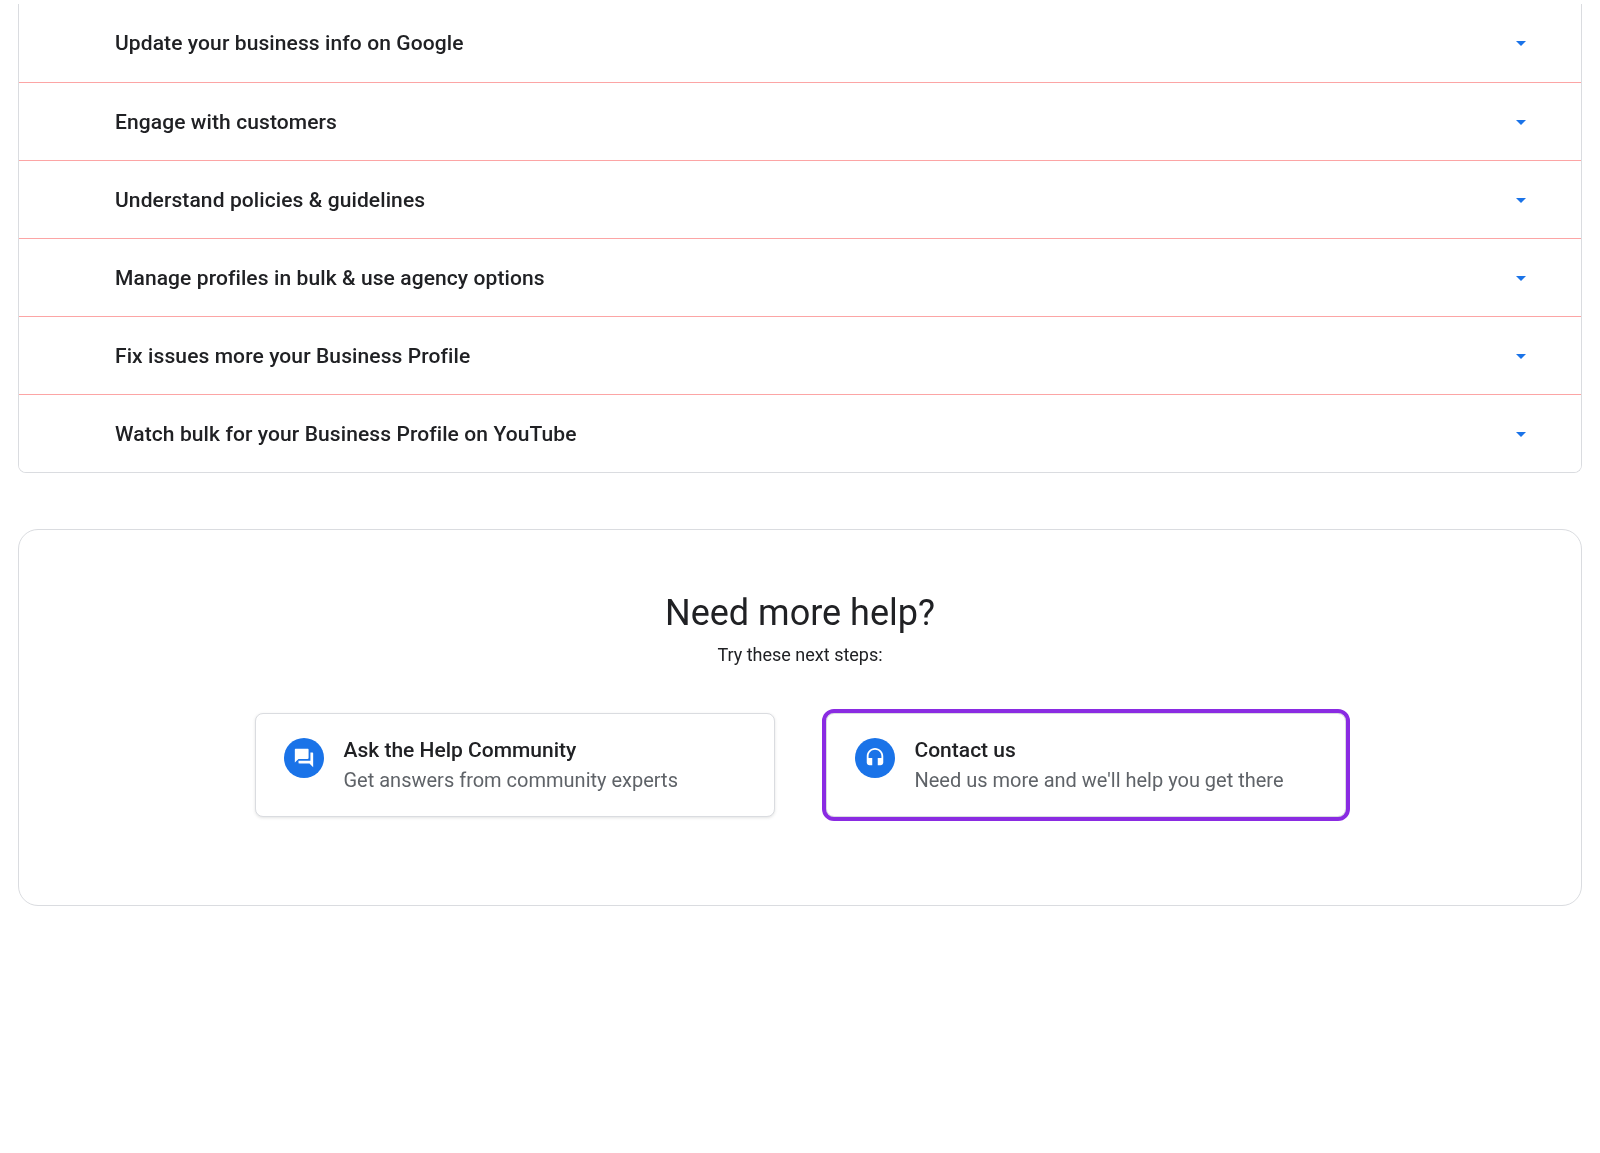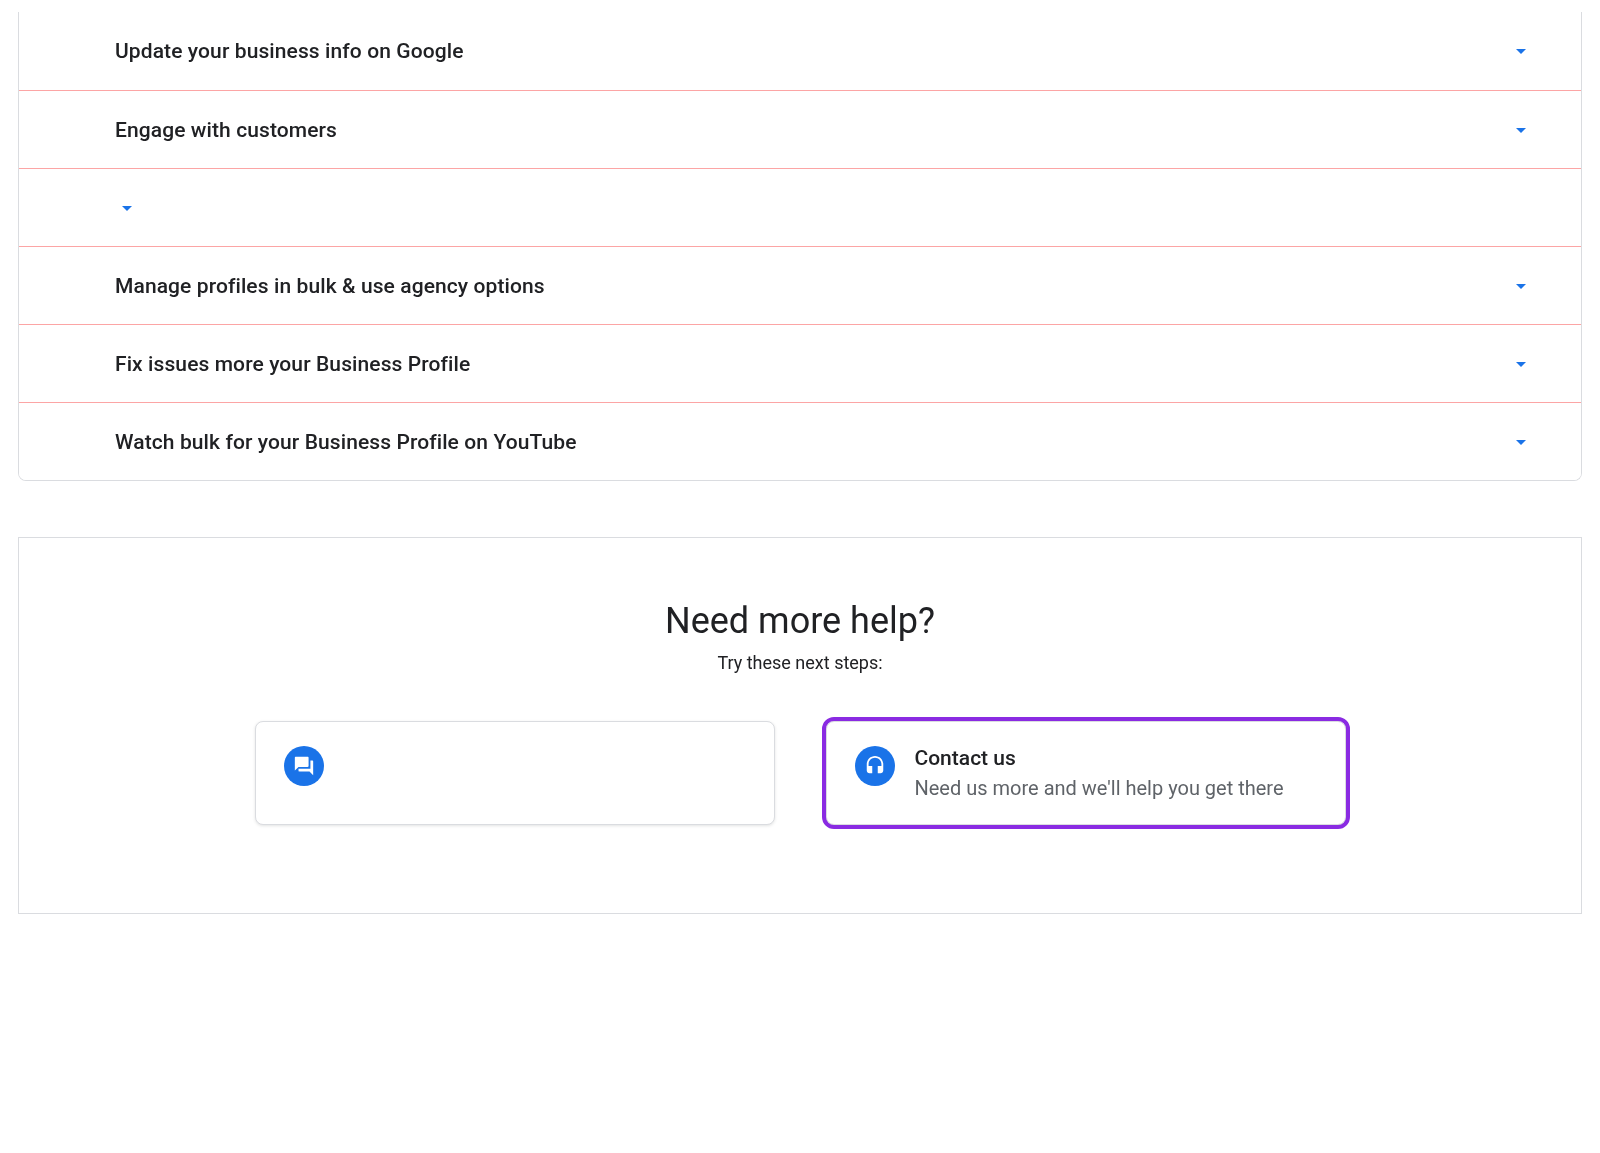--- a/index.html
+++ b/index.html
@@ -8,21 +8,21 @@
       box-sizing: border-box;
     }
     body {
       font-family: 'Google Sans', Roboto, Arial, sans-serif;
       background: #fff;
       color: #202124;
       padding: 0;
     }
     .container {
       width: 1600px;
-      padding: 12px 18px;
+      padding: 4px 18px;
     }
     .accordion-group {
       border: 1px solid #dadce0;
       border-radius: 0 0 8px 8px;
       overflow: hidden;
       border-top: none;
     }
     .accordion-item {
       display: flex;
       align-items: center;
@@ -47,21 +47,21 @@
       height: 24px;
       flex-shrink: 0;
     }
     .chevron svg {
       width: 100%;
       height: 100%;
     }
     .help-section {
       margin-top: 56px;
       border: 1px solid #dadce0;
-      border-radius: 0;
+      border-radius: 20px;
       padding: 62px 100px 88px 100px;
       text-align: center;
     }
     .help-title {
       font-size: 36px;
       font-weight: 400;
       color: #202124;
       margin-bottom: 10px;
     }
     .help-subtitle {
@@ -141,20 +141,21 @@
     </div>
     <div class="accordion-item">
       <span class="accordion-label">Engage with customers</span>
       <span class="chevron">
         <svg viewBox="0 0 24 24">
             <path d="M7 10l5 5 5-5z" fill="#1a73e8"></path>
           </svg>
       </span>
     </div>
     <div class="accordion-item">
+      <span class="accordion-label">Understand policies &amp; guidelines</span>
       <span class="chevron">
         <svg viewBox="0 0 24 24">
             <path d="M7 10l5 5 5-5z" fill="#1a73e8"></path>
           </svg>
       </span>
     </div>
     <div class="accordion-item">
       <span class="accordion-label">Manage profiles in bulk &amp; use agency options</span>
       <span class="chevron">
         <svg viewBox="0 0 24 24">
@@ -184,20 +185,24 @@
     <h2 class="help-title">Need more help?</h2>
     <p class="help-subtitle">Try these next steps:</p>
 
     <div class="help-cards">
       <div class="help-card">
         <div class="help-icon">
           <svg viewBox="0 0 24 24">
               <path d="M21 6h-2v9H6v2c0 .55.45 1 1 1h11l4 4V7c0-.55-.45-1-1-1zm-4 6V3c0-.55-.45-1-1-1H3c-.55 0-1 .45-1 1v14l4-4h10c.55 0 1-.45 1-1z"></path>
             </svg>
         </div>
+        <div class="help-card-text">
+          <div class="help-card-title">Ask the Help Community</div>
+          <div class="help-card-desc">Get answers from community experts</div>
+        </div>
       </div>
 
       <div class="help-card highlighted">
         <div class="help-icon">
           <svg viewBox="0 0 24 24">
               <path d="M12 1c-5 0-9 4-9 9v7c0 1.66 1.34 3 3 3h3v-8H5v-2c0-3.87 3.13-7 7-7s7 3.13 7 7v2h-4v8h3c1.66 0 3-1.34 3-3v-7c0-5-4-9-9-9z"></path>
             </svg>
         </div>
         <div class="help-card-text">
           <div class="help-card-title">Contact us</div>

